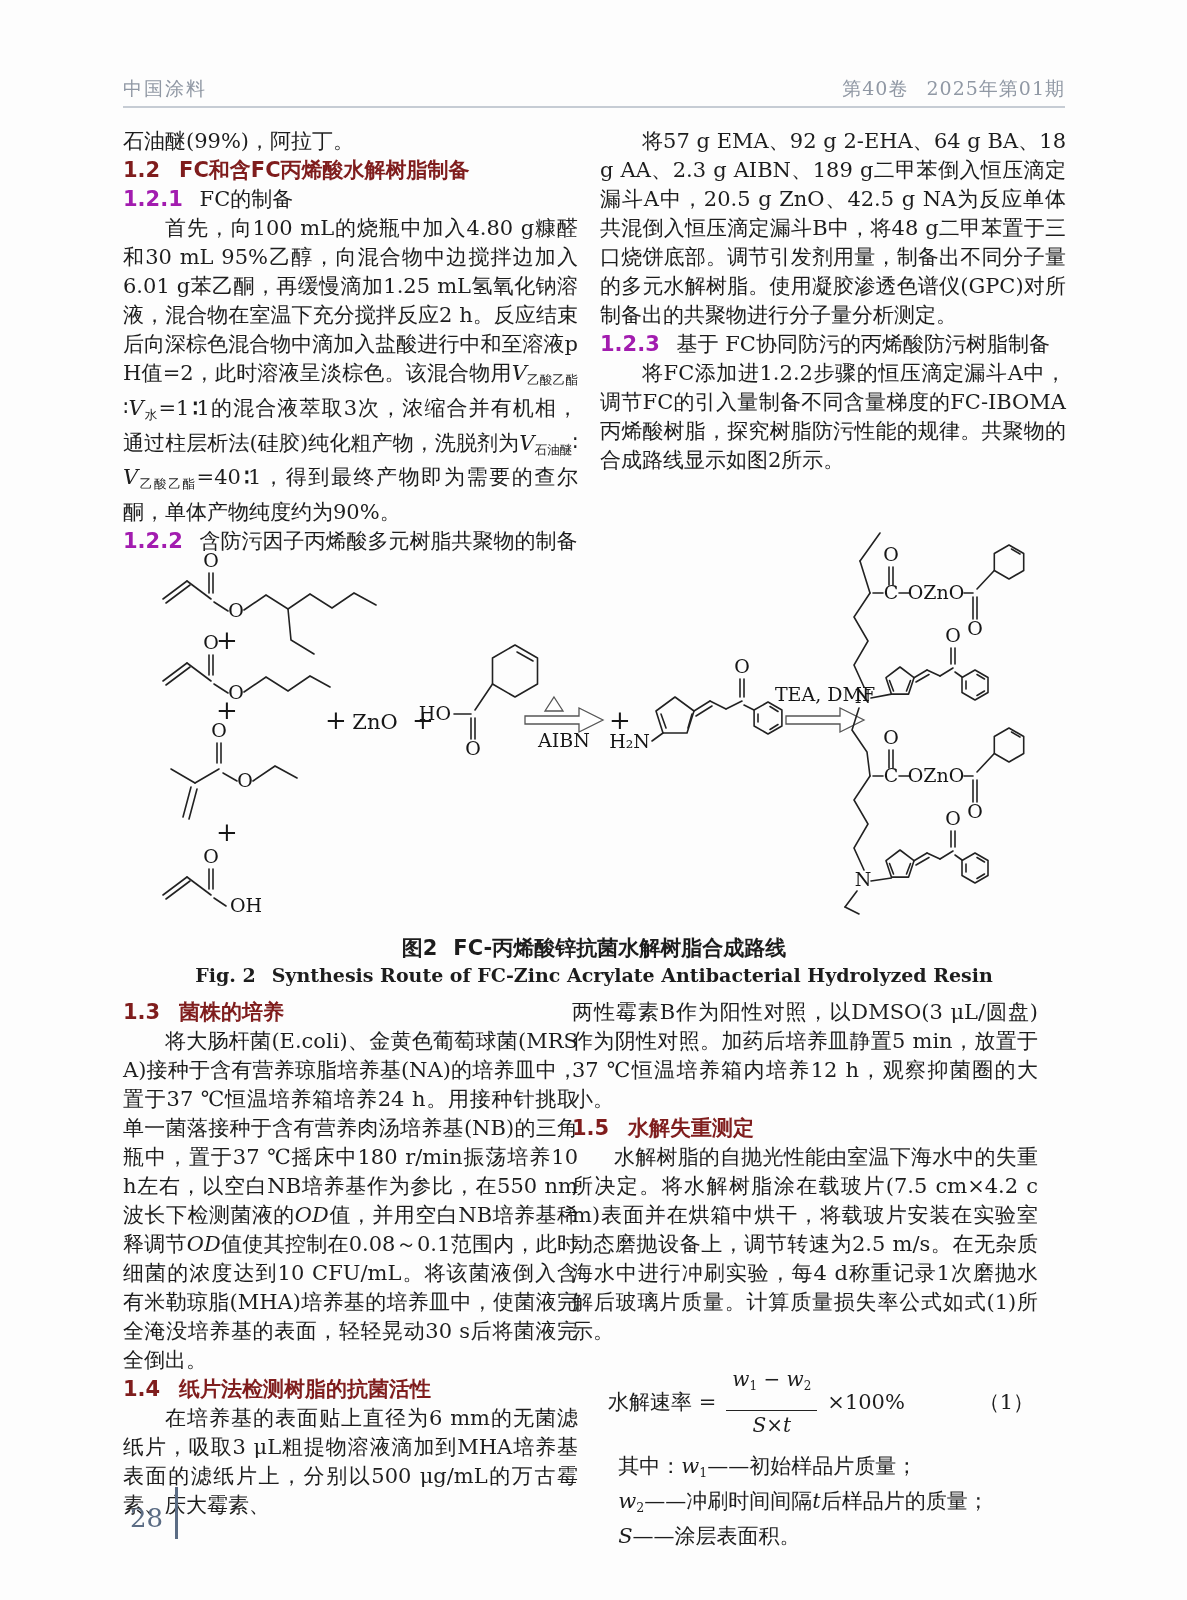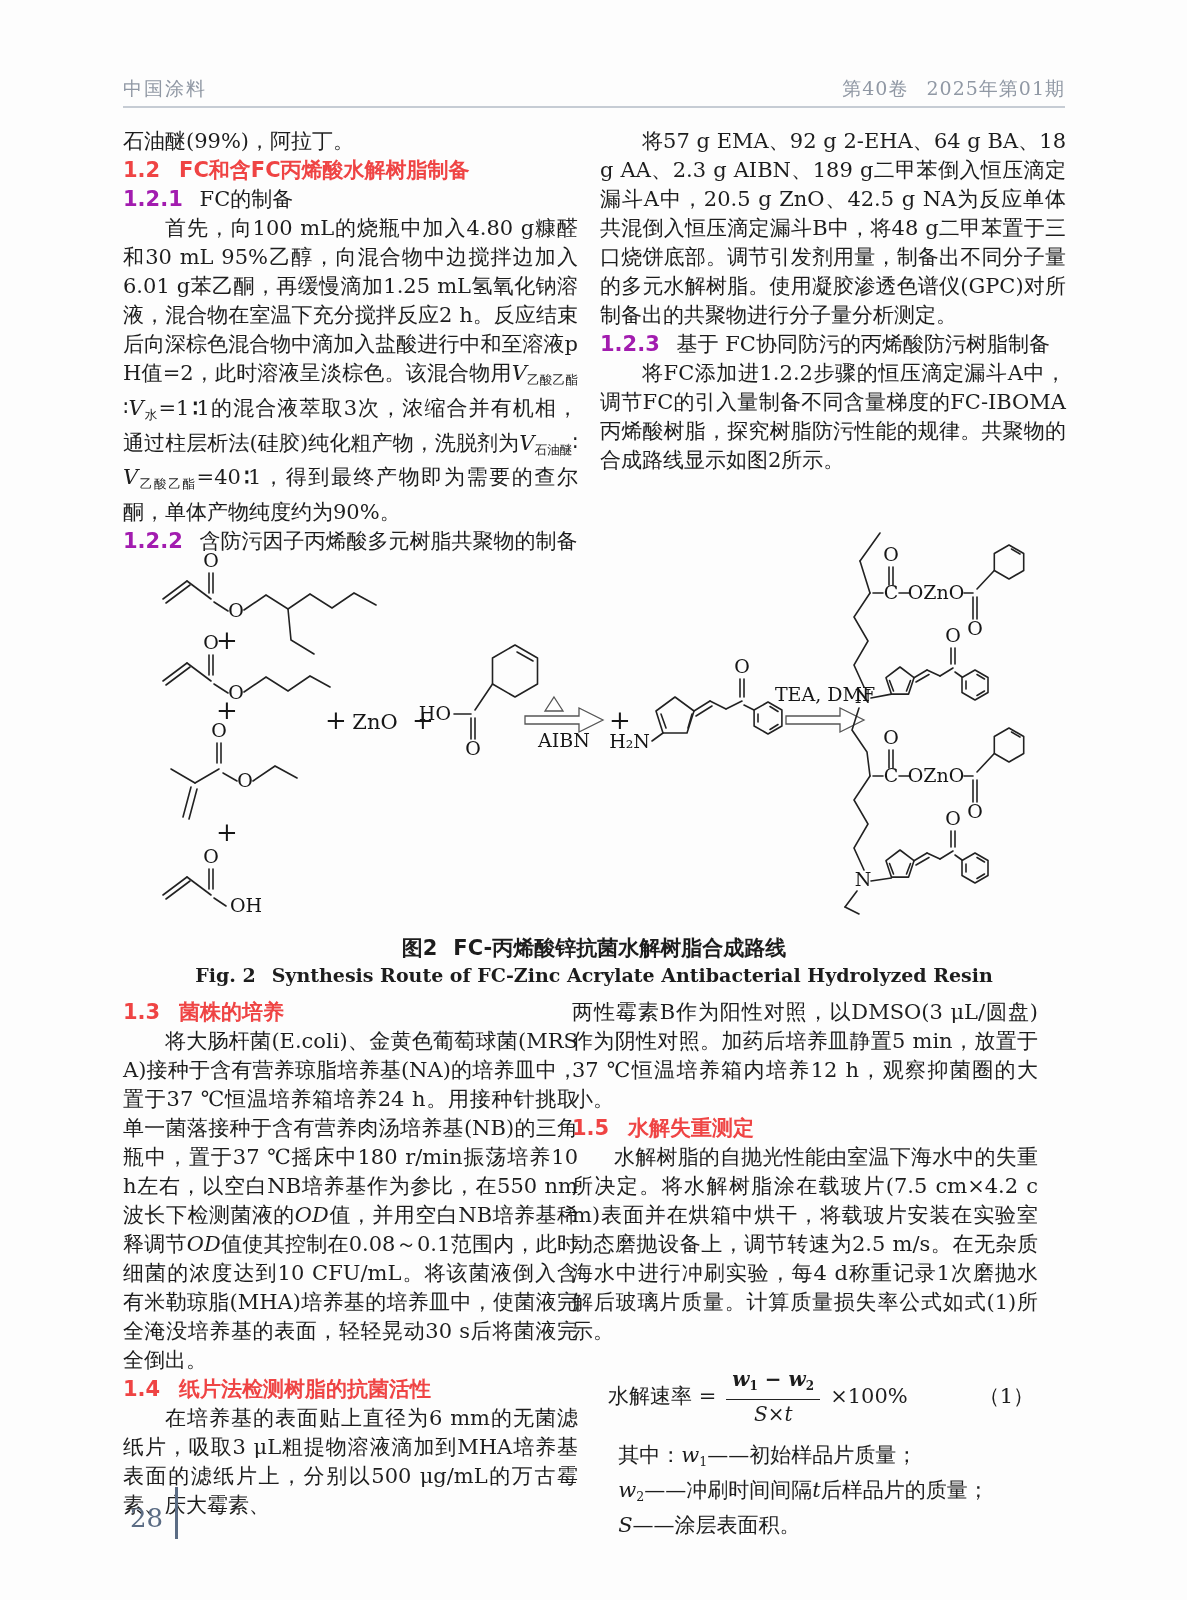--- a/index.html
+++ b/index.html
@@ -13,21 +13,21 @@
   .head-rule{position:absolute;left:123px;top:106px;width:942px;height:0;
              border-top:2px solid #c6ccd4;}
   
   .col{position:absolute;font-size:21px;line-height:29px;text-align:justify;}
   #col-left-top{left:123px;top:127px;width:455px;}
   #col-right-top{left:600px;top:127px;width:466px;}
   #col-left-bottom{left:123px;top:998px;width:455px;}
   #col-right-bottom{left:572px;top:998px;width:466px;}
   .col p{margin:0;word-break:break-all;}
   .indent{text-indent:2em;}
-  .h1{font-family:"DejaVu Sans","Liberation Sans",sans-serif;font-weight:bold;color:#ef4444;}
+  .h1{font-family:"DejaVu Sans","Liberation Sans",sans-serif;font-weight:bold;color:#7f1d1d;}
   .h1 .hnum{margin-right:0.9em;}
   .h2 .hnum{font-family:"DejaVu Sans","Liberation Sans",sans-serif;font-weight:600;
             color:#a21caf;margin-right:0.8em;}
   .seg-i{font-style:italic;}
   .seg-sub{font-size:0.6em;vertical-align:-0.3em;}
   
   .fig-svg{position:absolute;left:123px;top:515px;}
   .fig-cap{position:absolute;left:123px;width:942px;text-align:center;font-weight:bold;margin-top:16px;}
   .fig-cap-zh{top:918px;font-family:"DejaVu Sans","Liberation Sans",sans-serif;font-size:21px;}
   .fig-cap-en{top:948px;font-size:19px;}
@@ -40,21 +40,21 @@
   .rlabel{font-size:19px;text-anchor:middle;}
   .zno{font-size:21px;text-anchor:middle;}
   .b{stroke:#222;stroke-width:1.6;fill:none;stroke-linecap:round;}
   .ring{stroke:#222;stroke-width:1.6;fill:none;stroke-linejoin:round;}
   .arrowline{stroke:#555;stroke-width:1.3;fill:#fff;}
   
   .formula-row{display:flex;align-items:center;padding-left:36px;margin:20px 0 14px;
                font-size:21px;}
   .frac{display:inline-flex;flex-direction:column;align-items:center;margin:0 10px;
         font-size:20px;line-height:1.3;}
-  .frac .fnum{border-bottom:1.6px solid #222;padding:0 6px 5px;font-weight:bold;}
+  .frac .fnum{border-bottom:1.6px solid #222;padding:0 6px 16px;}
   .frac .fden{padding-top:1px;}
   .eqtag{margin-left:auto;margin-right:4px;}
   .where-line{padding-left:2.2em;}
   
   .footer{position:absolute;left:130px;top:1487px;display:flex;align-items:center;
           color:#5b6c84;}
   .footer .pagenum{font-size:26px;margin-right:12px;align-self:flex-end;padding-bottom:6px;}
   .footer .bar{width:3px;height:52px;background:#5b6c84;margin-right:12px;}
   .footer .sec-zh{font-family:"DejaVu Sans","Liberation Sans",sans-serif;font-weight:bold;
                   font-size:21px;line-height:26px;}

